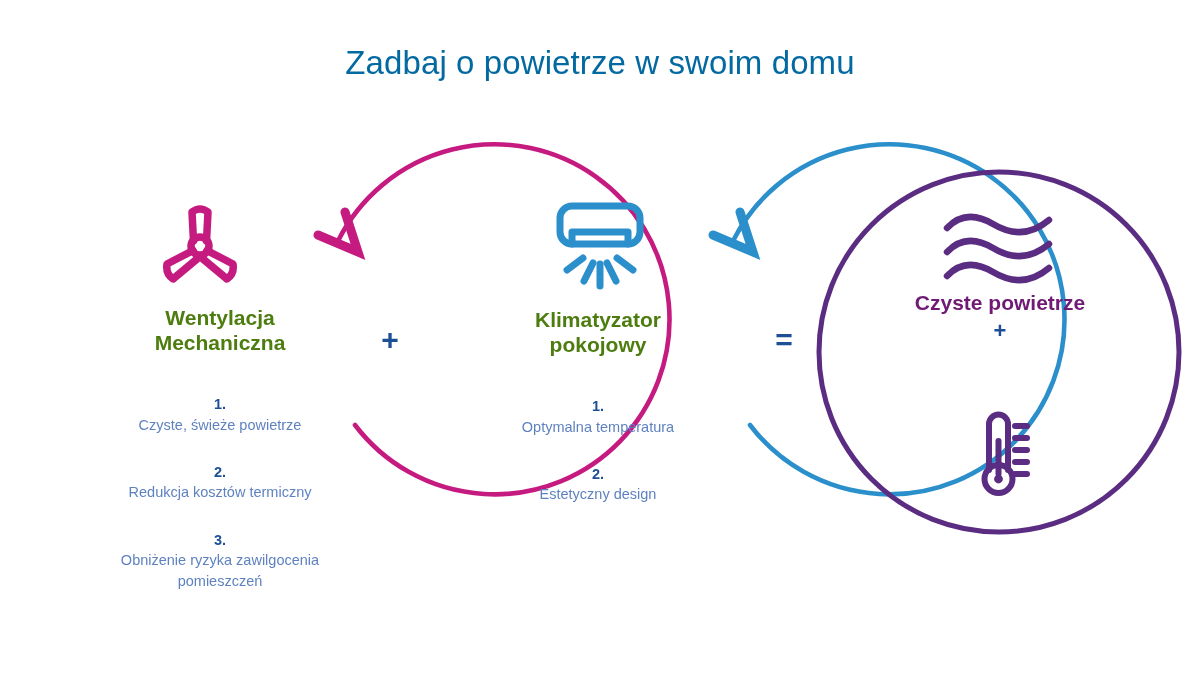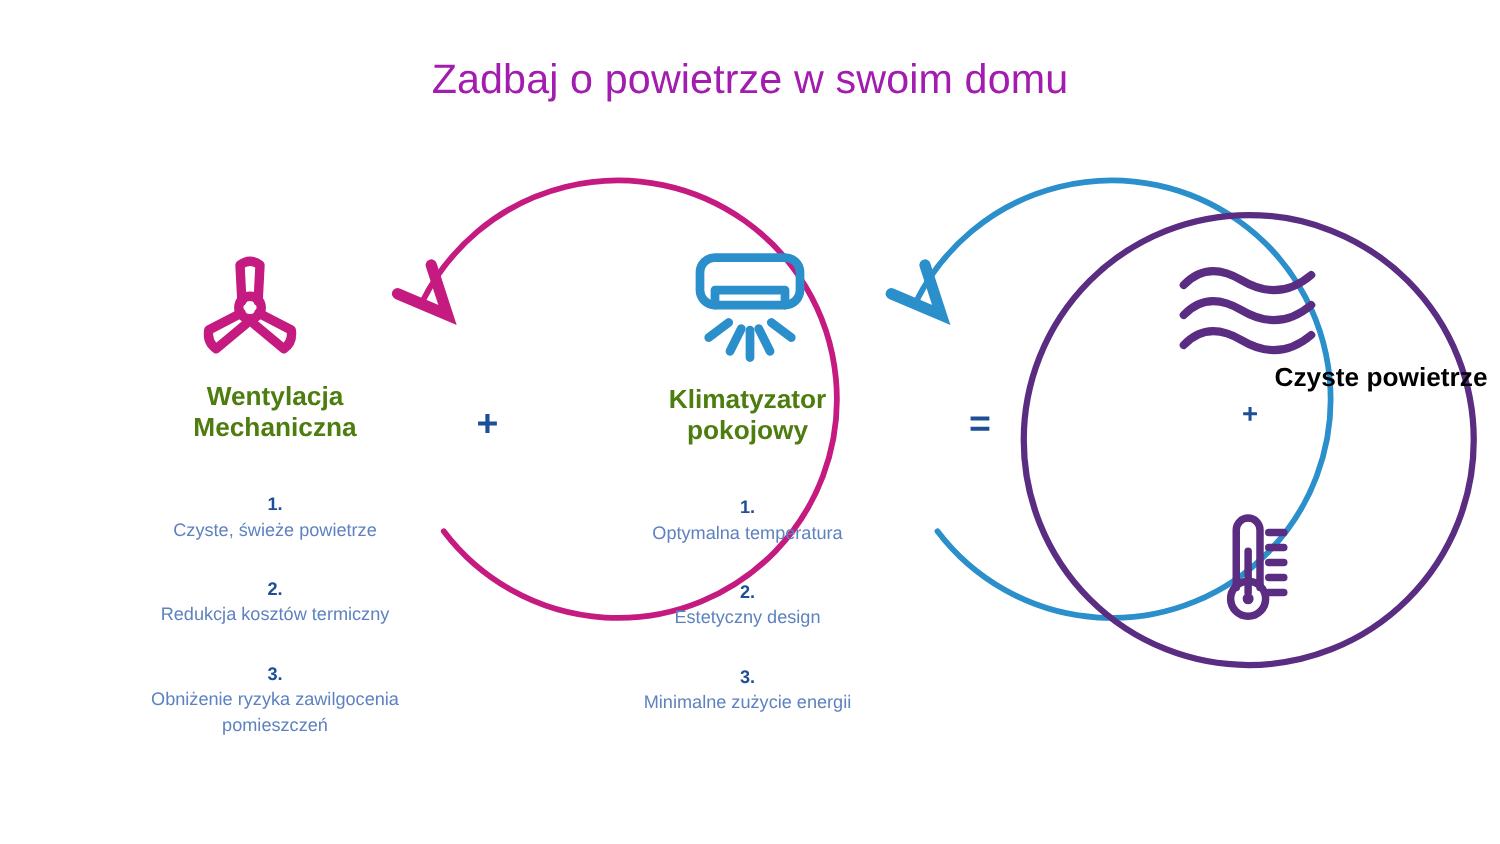--- a/index.html
+++ b/index.html
@@ -18,21 +18,21 @@
 
   
   #page-title {
     position: absolute;
     top: 44px;
     left: 0;
     width: 1200px;
     text-align: center;
     font-size: 33px;
     font-weight: 400;
-    color: #a21caf;
+    color: #0369a1;
     letter-spacing: 0.1px;
     white-space: nowrap;
   }
 
   
   #stage {
     position: absolute;
     top: 0; left: 0;
     width: 1200px;
     height: 675px;
@@ -93,23 +93,22 @@
 
   
   #block-result {
     left: 810px;
     top: 290px;
     width: 380px;
   }
   .result-line {
     font-size: 21px;
     font-weight: 700;
-    color: #000000;
+    color: #701a75;
     line-height: 1.28;
-    text-align: right;
   }
   .result-plus {
     font-size: 22px;
     font-weight: 700;
     color: #1D4F96;
     line-height: 1.25;
   }
 
   
   .separator {
@@ -257,23 +256,19 @@
 pokojowy</h2>
   <ul class="bullet-list">
     <li>
       <span class="num">1.</span>
       <span>Optymalna temperatura</span>
     </li>
     <li>
       <span class="num">2.</span>
       <span>Estetyczny design</span>
     </li>
-    <li>
-      <span class="num">3.</span>
-      <span>Minimalne zużycie energii</span>
-    </li>
   </ul>
 </div>
 
 <div class="circle-block" id="block-result">
   <div class="result-line">Czyste powietrze</div>
   <div class="result-plus">+</div>
 </div>
 
 </body></html>

